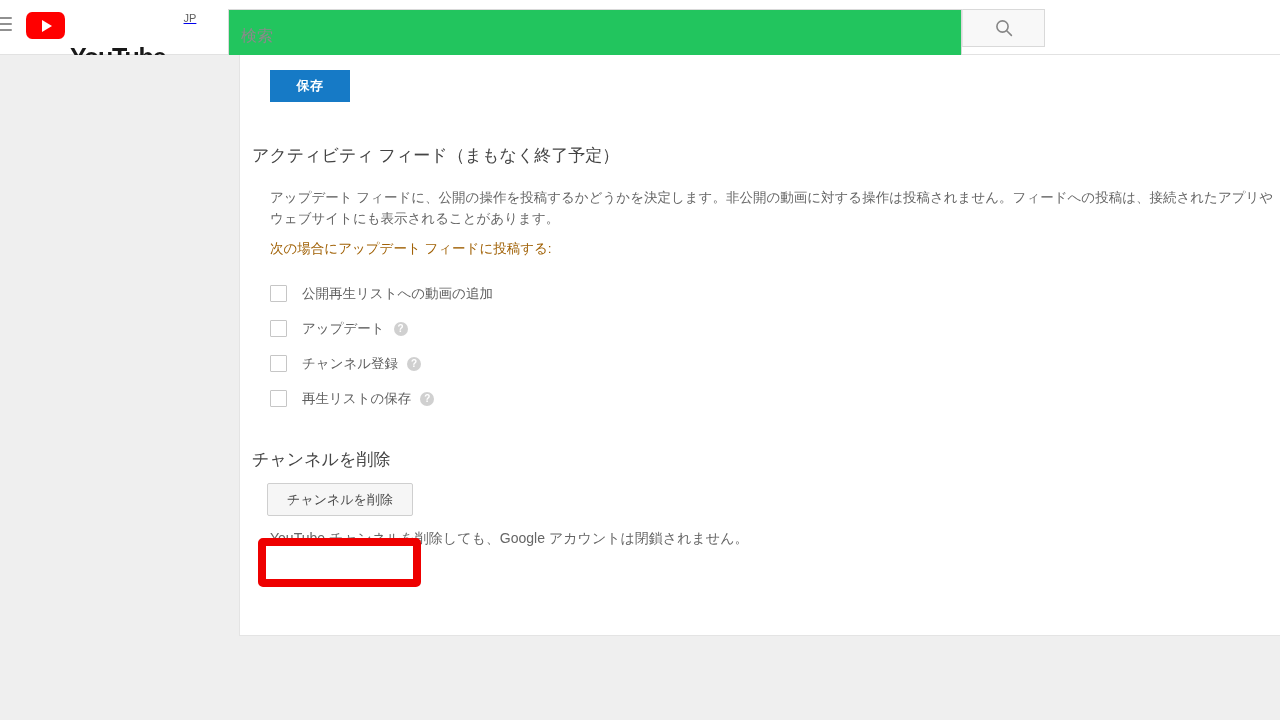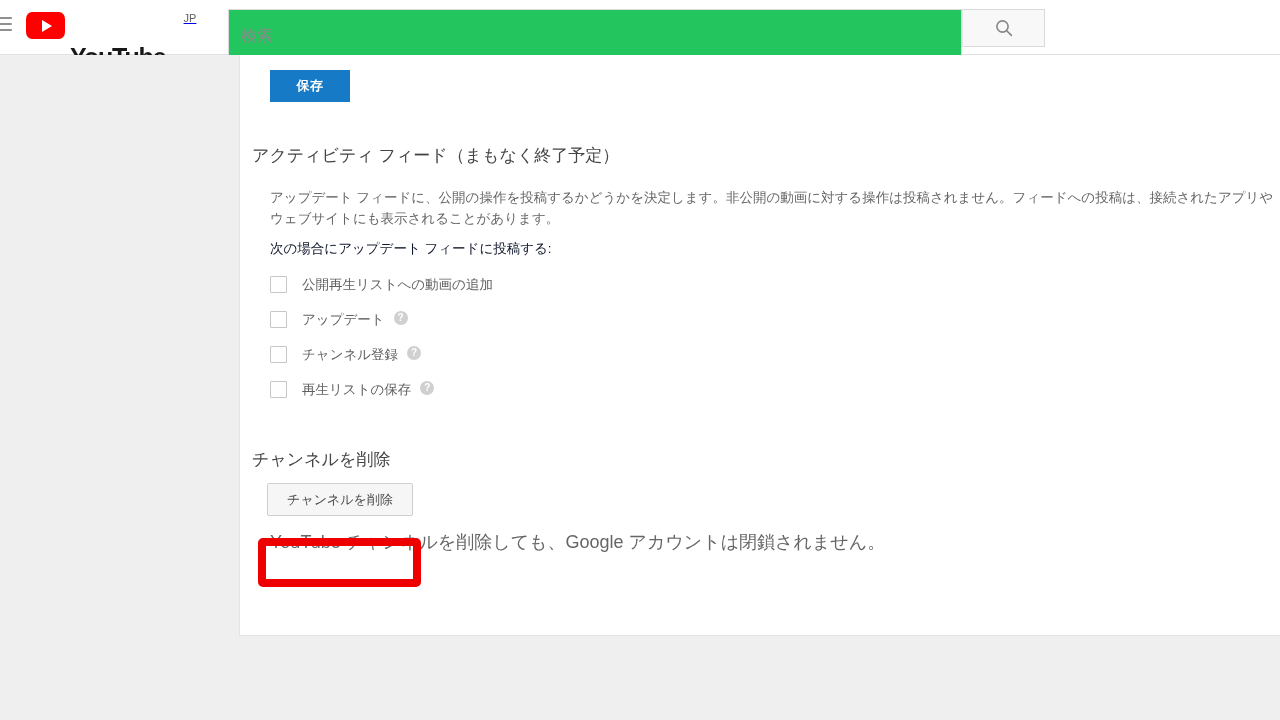--- a/index.html
+++ b/index.html
@@ -108,30 +108,30 @@
   #delete-heading { top: 393px; }
 
   #feed-desc {
     position: absolute; left: 30px; top: 132px;
     width: 1012px;
     font-size: 13.5px; line-height: 21px; color: #666666;
     font-family: "Liberation Sans", "DejaVu Sans", sans-serif;
   }
   #feed-subtitle {
     position: absolute; left: 30px; top: 185px;
-    font-size: 13.5px; color: #0f172a; white-space: nowrap;
+    font-size: 13.5px; color: #a16207; white-space: nowrap;
     font-family: "Liberation Sans", "DejaVu Sans", sans-serif;
   }
 
   #checkbox-list {
     position: absolute; left: 30px; top: 221px;
     width: 500px;
   }
   .checkbox-row {
-    display: flex; 
+    display: flex; align-items: center;
     height: 35px;
   }
   .checkbox-row input[type="checkbox"] {
     appearance: none; -webkit-appearance: none;
     width: 17px; height: 17px; margin: 0;
     border: 1px solid #c6c6c6; background: #ffffff;
     border-radius: 1px; cursor: pointer; flex: none;
   }
   .checkbox-label {
     margin-left: 15px;
@@ -153,21 +153,21 @@
     width: 146px; height: 33px;
     background: #f6f6f6;
     border: 1px solid #cfcfcf;
     border-radius: 2px;
     font-size: 13px; color: #4a4a4a;
     font-family: "Liberation Sans", "DejaVu Sans", sans-serif;
     cursor: pointer;
   }
   #delete-note {
     position: absolute; left: 30px; top: 475px;
-    font-size: 18px; color: #666666; white-space: nowrap;
+    font-size: 14px; color: #666666; white-space: nowrap;
     font-family: "Liberation Sans", "DejaVu Sans", sans-serif;
   }
 
   
   #annotation-box {
     position: absolute; left: 258px; top: 483px;
     width: 163px; height: 49px;
     border: 8px solid #ee0000;
     border-radius: 5px;
     pointer-events: none;

